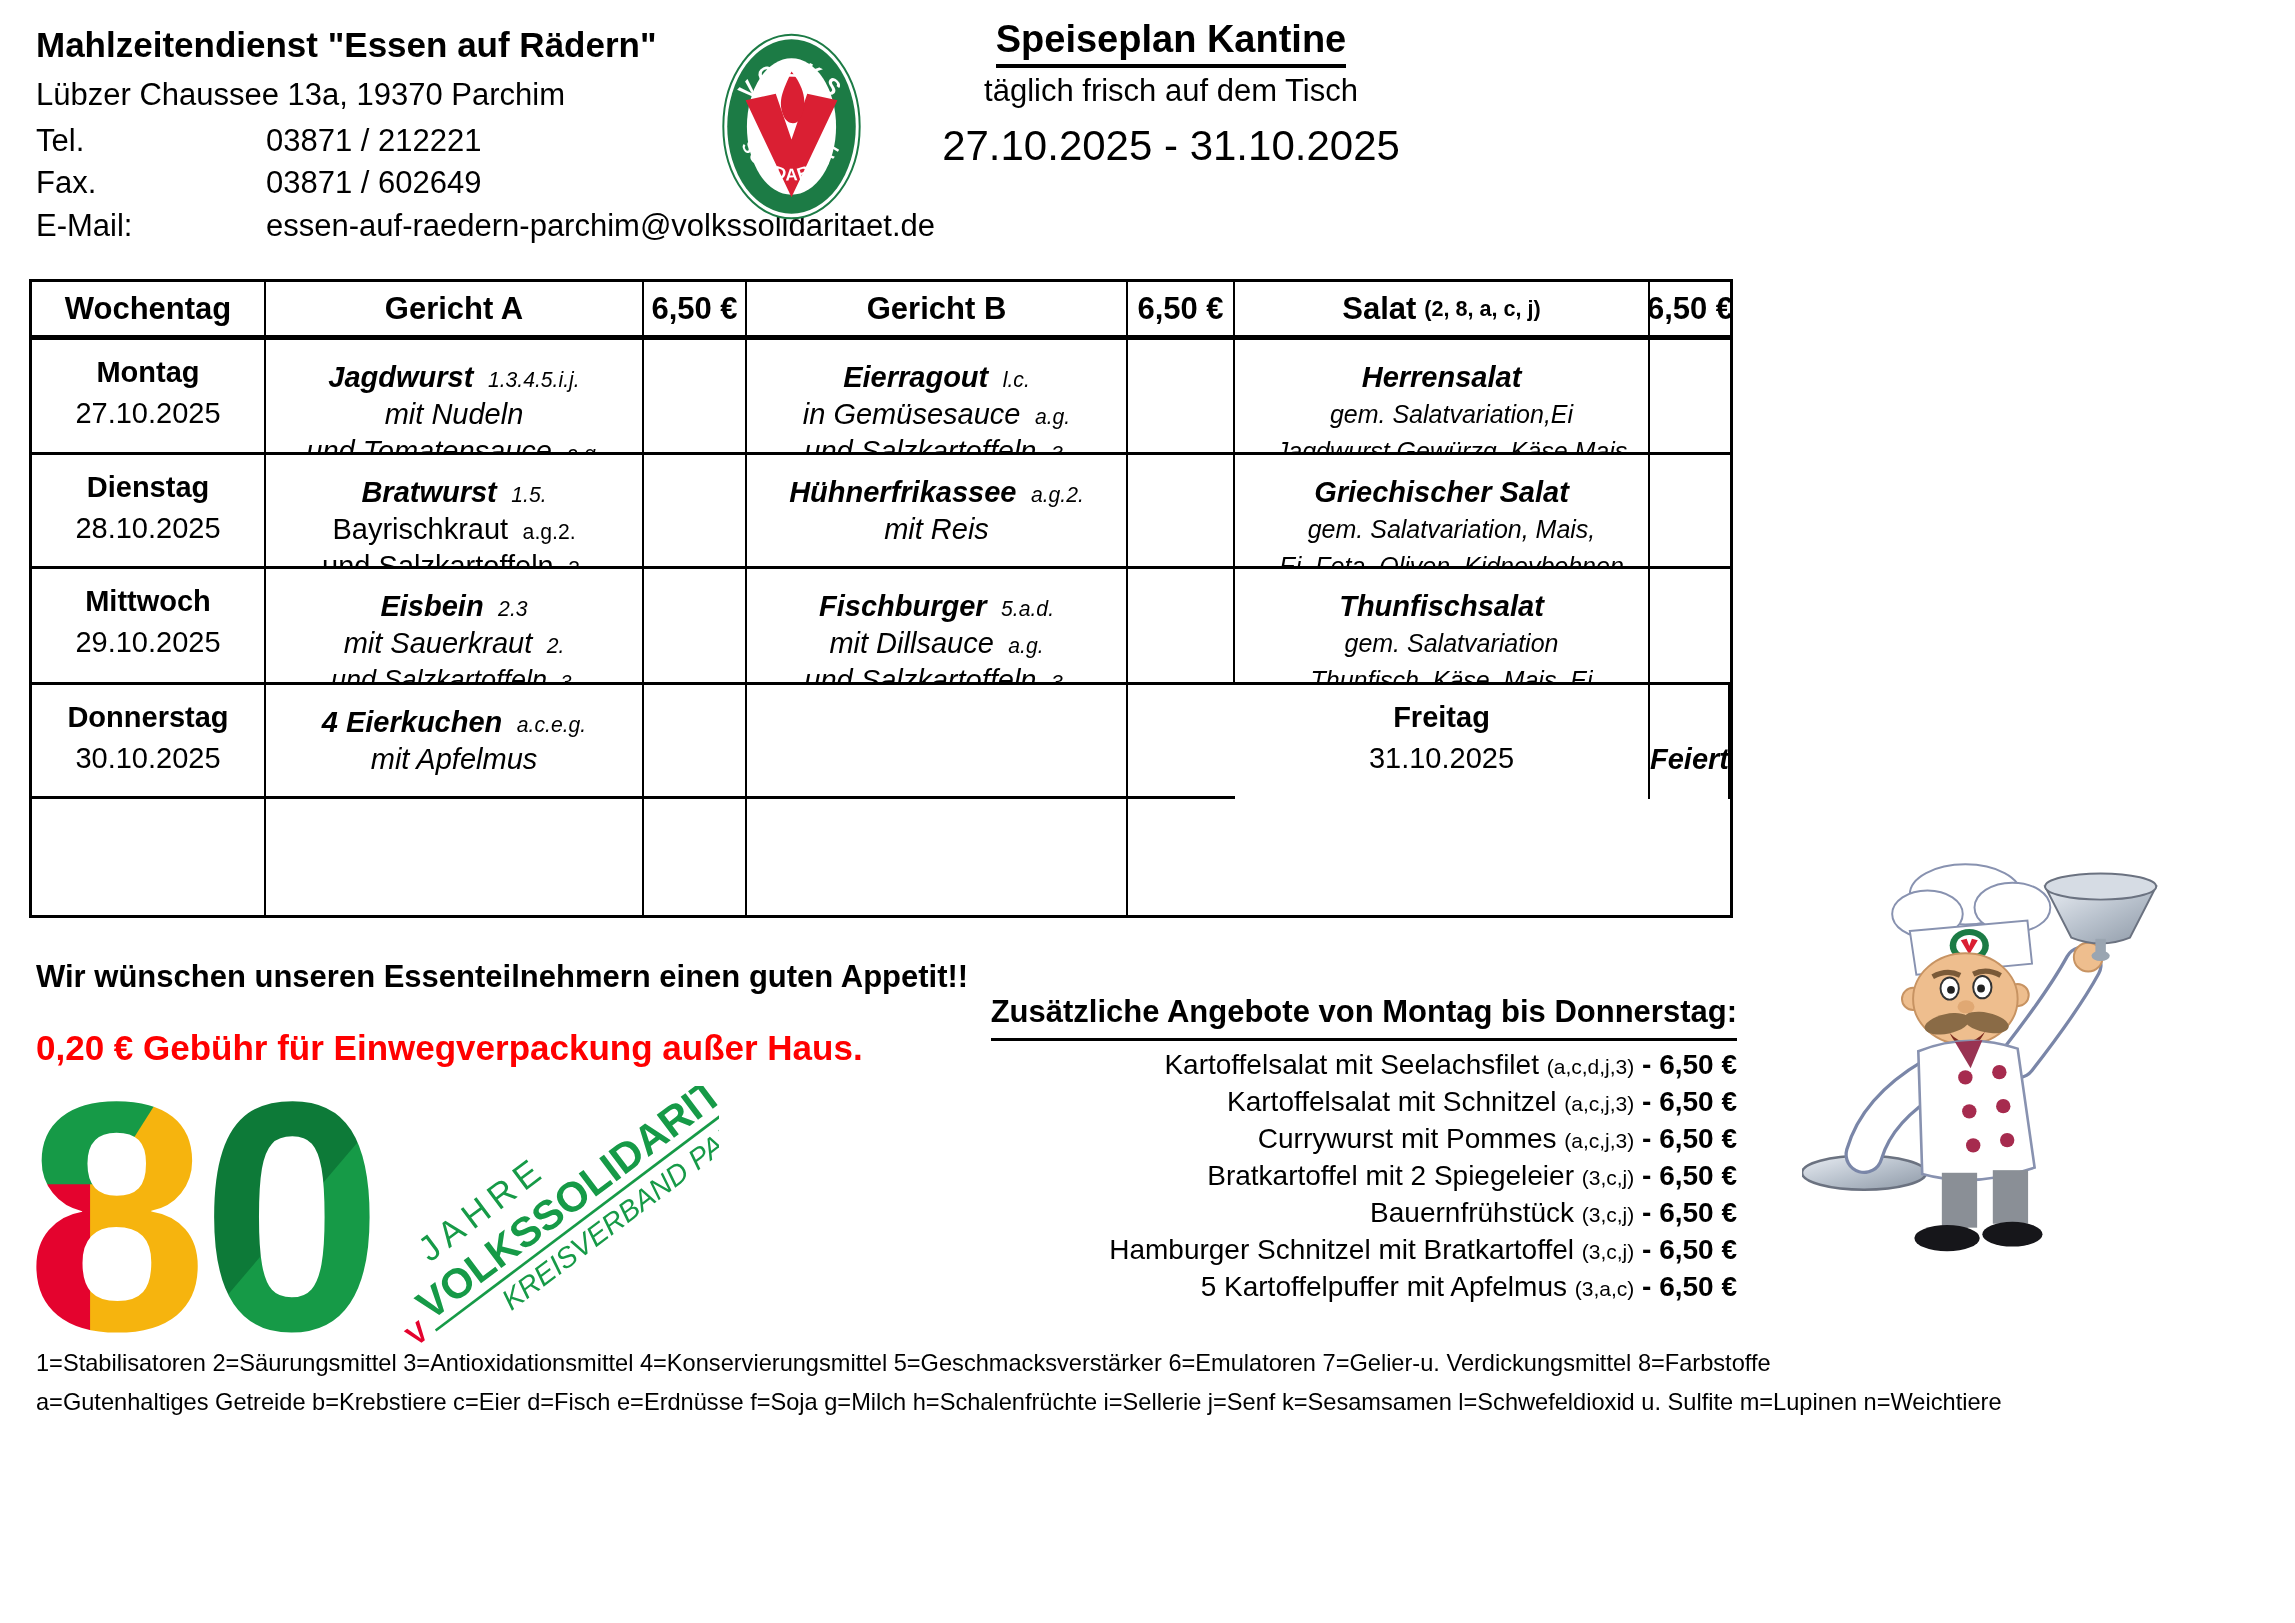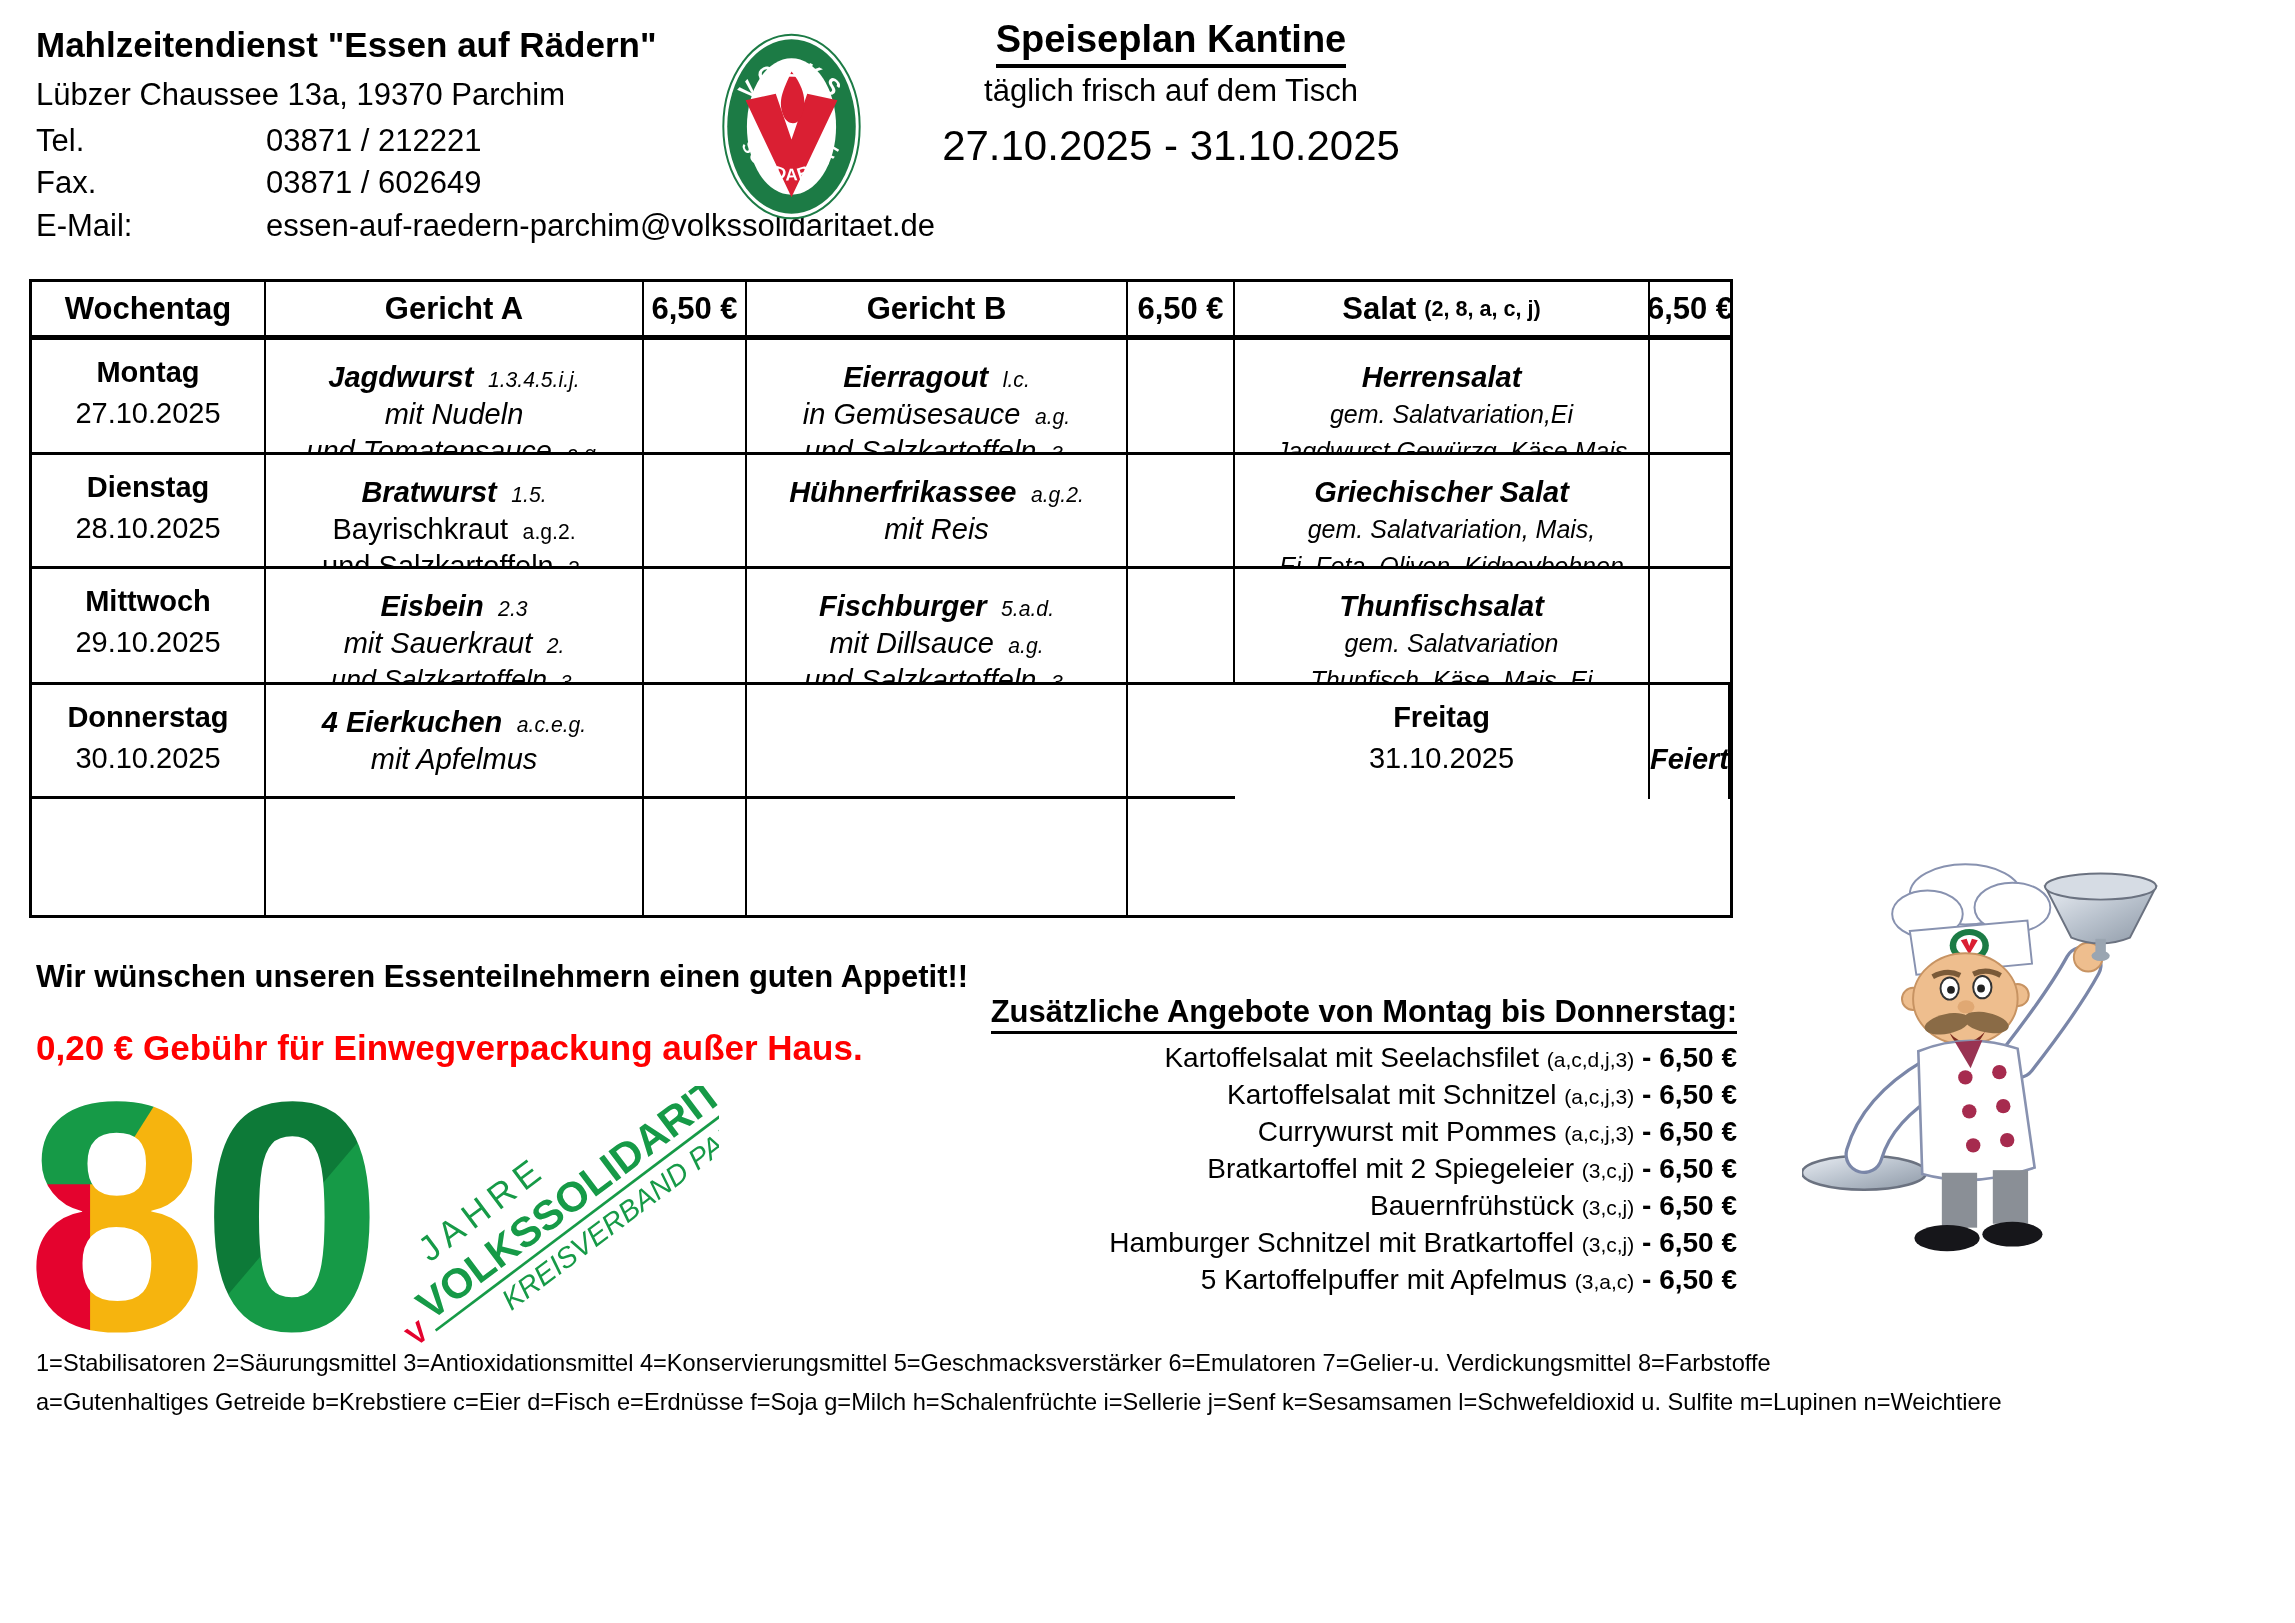--- a/index.html
+++ b/index.html
@@ -41,21 +41,21 @@
   .l-small{font-style:italic;font-size:25px;margin-left:20px;}
   .l-smallsub{font-style:italic;font-size:27px;}
   .code{font-weight:normal;font-size:0.73em;}
 
   
   .appetit{position:absolute;left:36px;top:959px;font-size:31px;font-weight:bold;white-space:nowrap;}
   .fee{position:absolute;left:36px;top:1028px;font-size:35px;font-weight:bold;color:#ff0000;white-space:nowrap;}
 
   
   .offers{position:absolute;left:949px;top:994px;width:788px;text-align:right;}
-  .offers-heading{display:inline-block;font-size:31px;font-weight:bold;border-bottom:3.3px solid #000;padding-bottom:1px;margin-bottom:5.2px;white-space:nowrap;}
+  .offers-heading{display:inline-block;font-size:31px;font-weight:bold;border-bottom:3.3px solid #000;padding-bottom:8px;margin-bottom:5.2px;white-space:nowrap;}
   .offer{font-size:28px;height:37px;line-height:37px;white-space:nowrap;}
   .o-code{font-size:21px;}
   .o-price{font-weight:bold;}
 
   
   .anniv{position:absolute;left:26px;top:1086px;width:693px;height:275px;}
   .chef{position:absolute;left:1802px;top:860px;width:379px;height:406px;}
 
   
   .fn{position:absolute;left:36px;font-size:23.6px;white-space:nowrap;}

